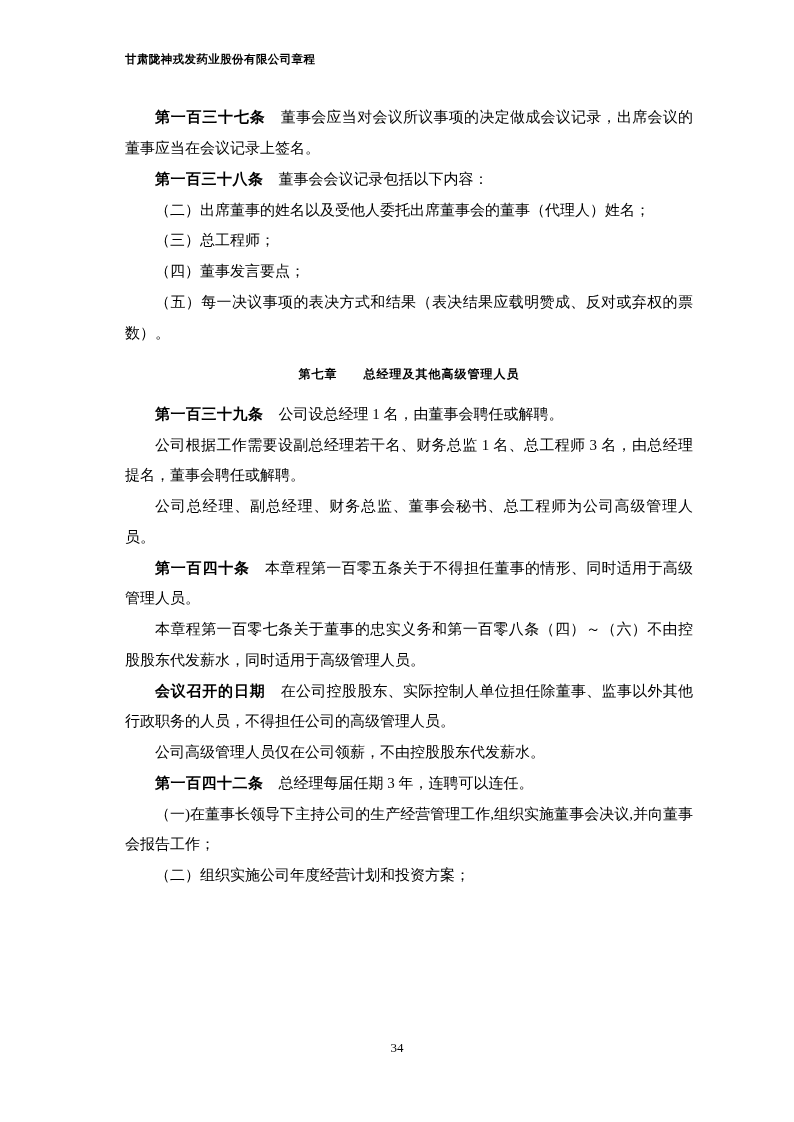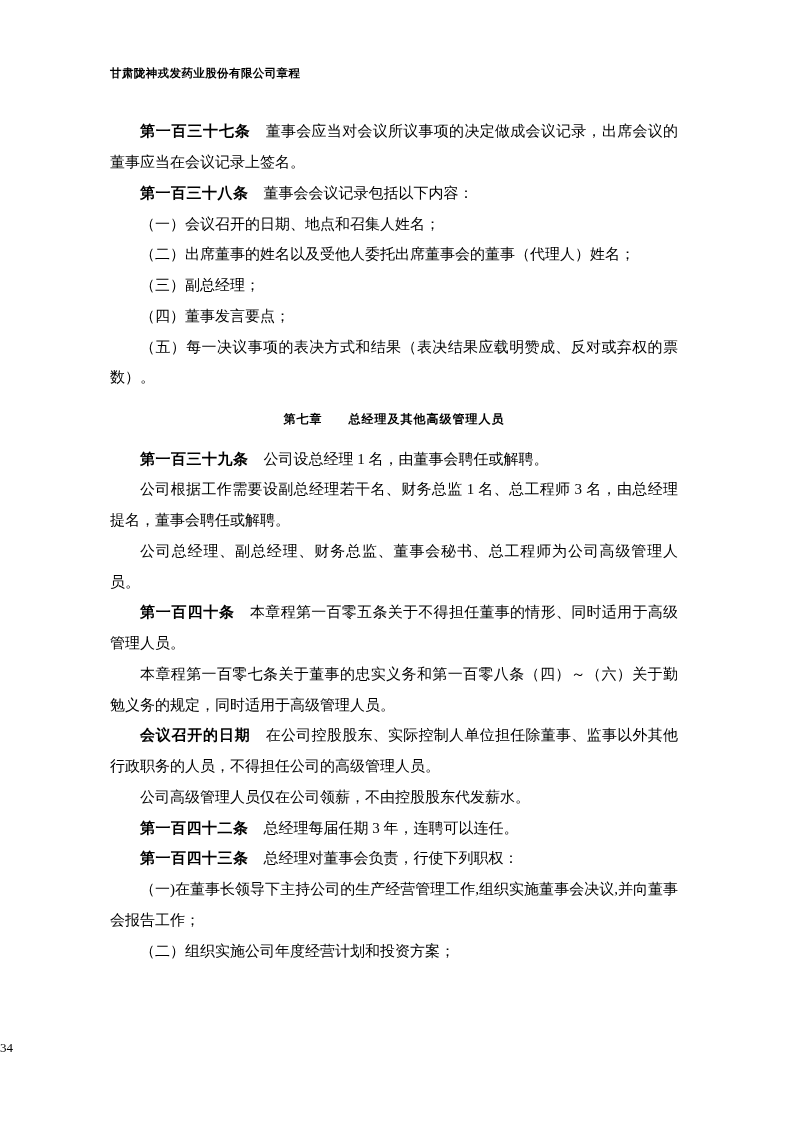--- a/index.html
+++ b/index.html
@@ -13,24 +13,23 @@
     background: #ffffff;
     margin: 0 auto;
     position: relative;
     box-sizing: border-box;
     font-family: "Liberation Serif", "DejaVu Serif", serif;
     color: #000000;
     overflow: hidden;
   }
   .content {
     position: absolute;
-    left: 110px;
+    left: 125px;
     top: 50px;
     width: 568px;
-    margin-top: 14px;
   }
   .header-line {
     font-size: 11.5px;
     font-weight: bold;
     letter-spacing: 0.4px;
     line-height: 1.6;
     margin-bottom: 34px;
   }
   p {
     margin: 0 0 0 0;
@@ -53,47 +52,45 @@
     letter-spacing: 1px;
     margin-top: 14px;
     margin-bottom: 12px;
     text-indent: 0;
   }
   .page-number {
     position: absolute;
     left: 0;
     right: 0;
     top: 1040px;
-    text-align: left;
+    text-align: center;
     font-size: 13px;
     font-family: "Liberation Serif", "DejaVu Serif", serif;
   }
 </style>
 </head>
 <body>
 
 <div class="page">
   <div class="content">
     <div class="header-line">甘肃陇神戎发药业股份有限公司章程</div>
     <div id="body-blocks">
         <p class="para"><b>第一百三十七条</b><span>　董事会应当对会议所议事项的决定做成会议记录，出席会议的董事应当在会议记录上签名。</span></p>
         <p class="para"><b>第一百三十八条</b><span>　董事会会议记录包括以下内容：</span></p>
-        <p class="para"><span>（一）会议召开的日期、地点和召集人姓名；</span></p>
         <p class="para"><span>（二）出席董事的姓名以及受他人委托出席董事会的董事（代理人）姓名；</span></p>
-        <p class="para"><span>（三）副总经理；</span></p>
+        <p class="para"><span>（三）总工程师；</span></p>
         <p class="para"><span>（四）董事发言要点；</span></p>
         <p class="para"><span>（五）每一决议事项的表决方式和结果（表决结果应载明赞成、反对或弃权的票数）。</span></p>
         <p class="chapter-title"><span>第七章　　总经理及其他高级管理人员</span></p>
         <p class="para"><b>第一百三十九条</b><span>　公司设总经理 1 名，由董事会聘任或解聘。</span></p>
         <p class="para"><span>公司根据工作需要设副总经理若干名、财务总监 1 名、总工程师 3 名，由总经理提名，董事会聘任或解聘。</span></p>
         <p class="para"><span>公司总经理、副总经理、财务总监、董事会秘书、总工程师为公司高级管理人员。</span></p>
         <p class="para"><b>第一百四十条</b><span>　本章程第一百零五条关于不得担任董事的情形、同时适用于高级管理人员。</span></p>
-        <p class="para"><span>本章程第一百零七条关于董事的忠实义务和第一百零八条（四）～（六）关于勤勉义务的规定，同时适用于高级管理人员。</span></p>
+        <p class="para"><span>本章程第一百零七条关于董事的忠实义务和第一百零八条（四）～（六）不由控股股东代发薪水，同时适用于高级管理人员。</span></p>
         <p class="para"><b>会议召开的日期</b><span>　在公司控股股东、实际控制人单位担任除董事、监事以外其他行政职务的人员，不得担任公司的高级管理人员。</span></p>
         <p class="para"><span>公司高级管理人员仅在公司领薪，不由控股股东代发薪水。</span></p>
         <p class="para"><b>第一百四十二条</b><span>　总经理每届任期 3 年，连聘可以连任。</span></p>
-        <p class="para"><b>第一百四十三条</b><span>　总经理对董事会负责，行使下列职权：</span></p>
         <p class="para"><span>（一)在董事长领导下主持公司的生产经营管理工作,组织实施董事会决议,并向董事会报告工作；</span></p>
         <p class="para"><span>（二）组织实施公司年度经营计划和投资方案；</span></p>
       </div>
   </div>
   <div class="page-number">34</div>
 </div>
 
 </body></html>

